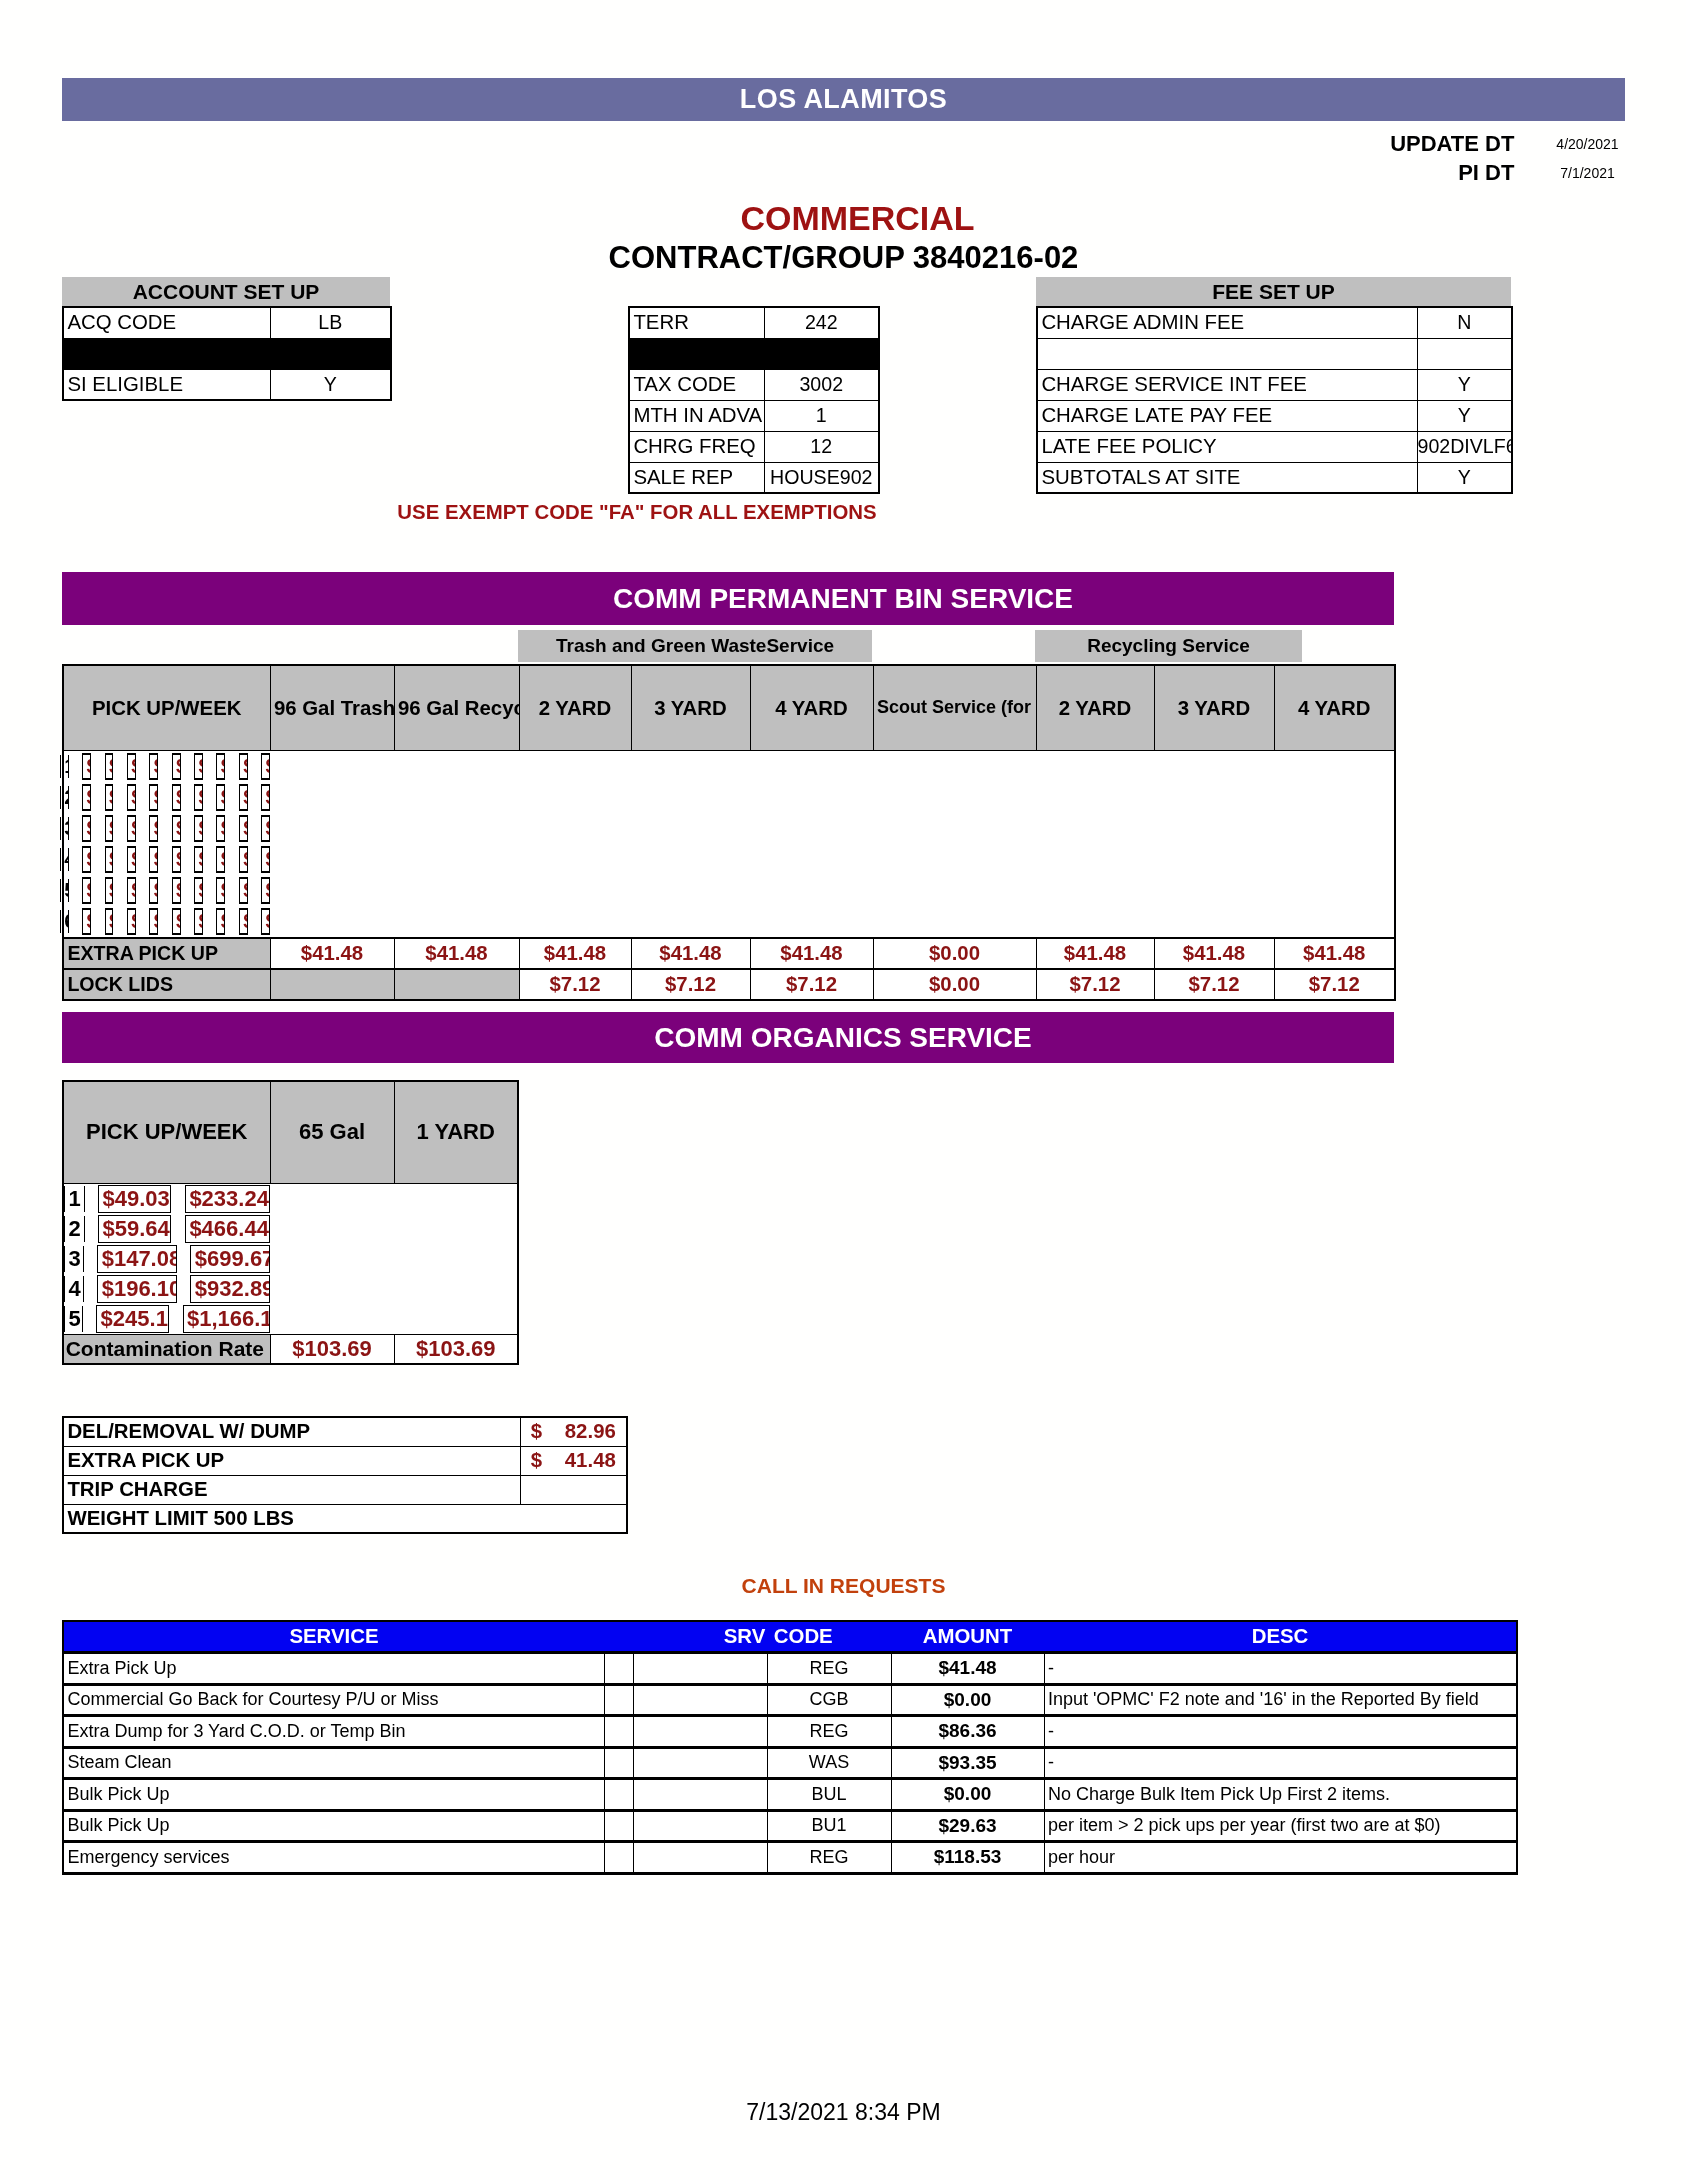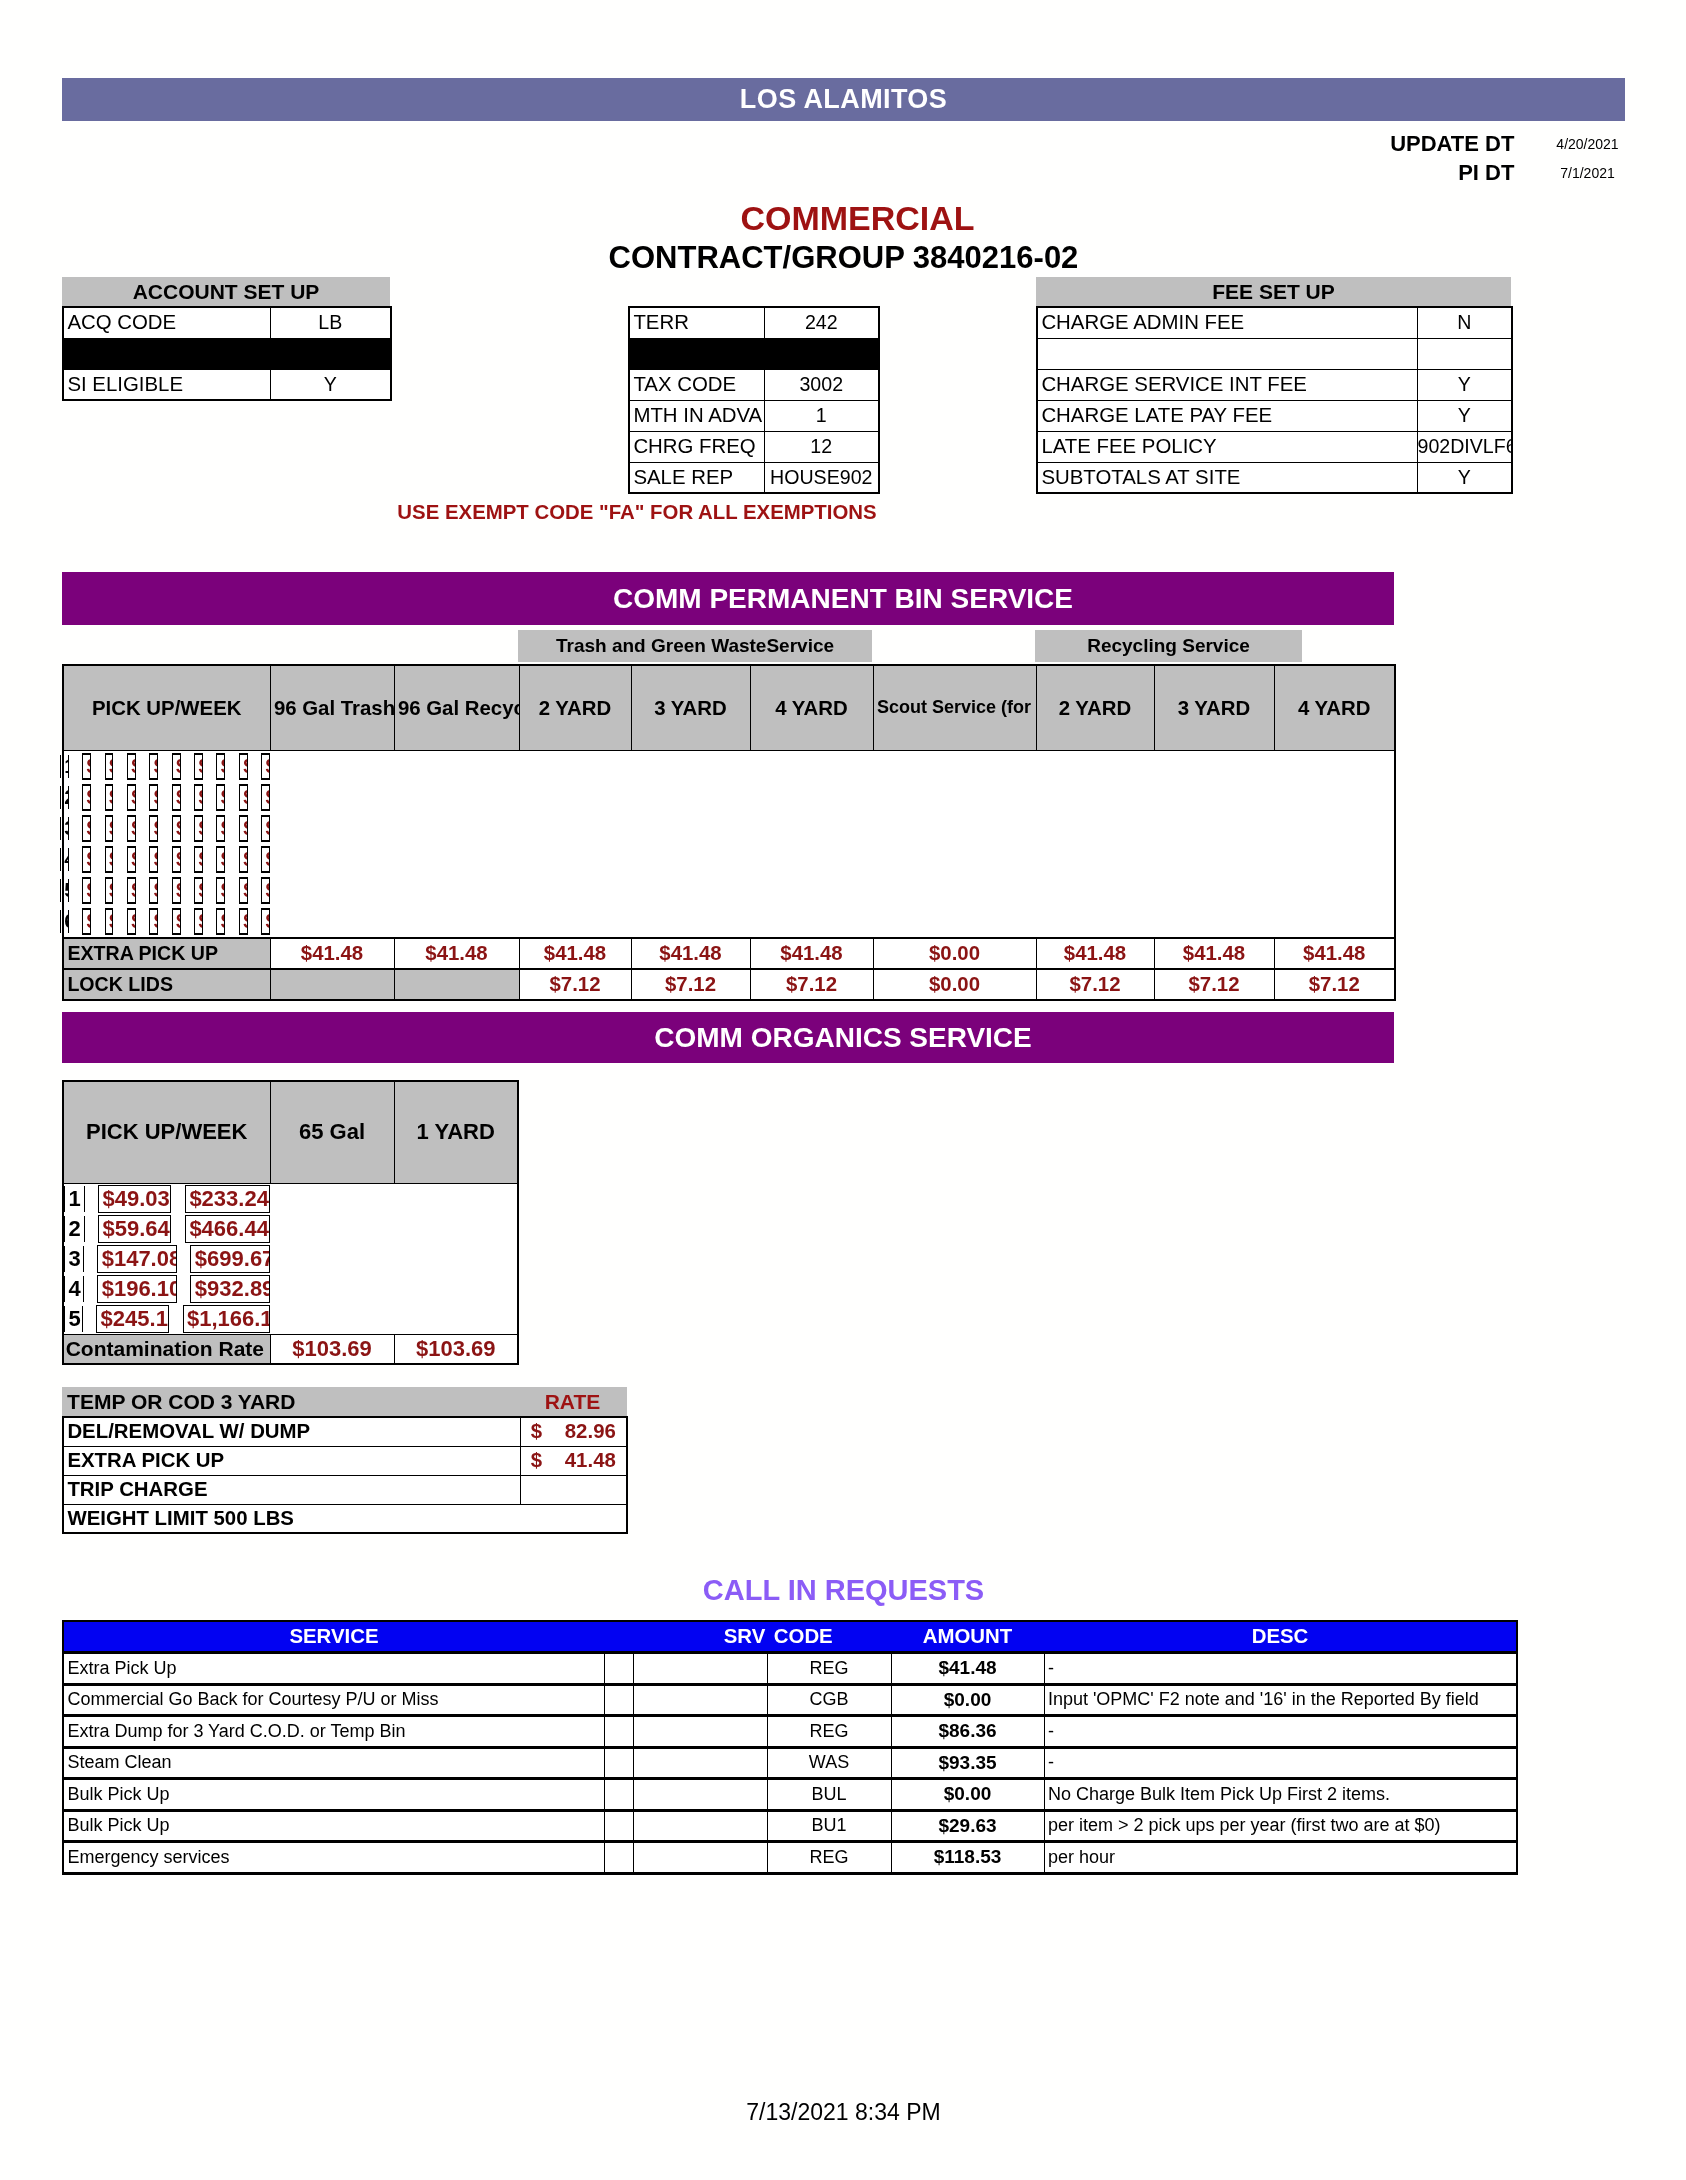--- a/index.html
+++ b/index.html
@@ -18,21 +18,21 @@
   .dval { font-size:14px; min-width:119px; text-align:center; }
 
   
   .h-commercial { position:absolute; left:0; right:0; top:199px; text-align:center;
     font-size:34px; font-weight:bold; color:#9E1212;padding-left:28px; }
   .h-contract { position:absolute; left:0; right:0; top:240px; text-align:center;
     font-size:31px; font-weight:bold; color:#000; }
   .exempt { position:absolute; left:62px; top:501px; width:1150px; text-align:center;
     color:#9E1212; font-weight:bold; font-size:20.4px; }
   .call-title { position:absolute; left:0; right:0; top:1574px; text-align:center;
-    font-size:29px; font-weight:bold; color:#8b5cf6; }
+    font-size:21px; font-weight:bold; color:#c2410c; }
   .footer { position:absolute; left:0; right:0; top:2099px; text-align:center; font-size:23px; }
 
   
   .head-bar { position:absolute; background:#BFBFBF; font-weight:bold; text-align:center;
     font-size:21px; height:29px; line-height:29px; overflow:hidden; white-space:nowrap; }
 
   
   .banner-purple { position:absolute; left:62px; width:1332px; height:53px; background:#7B017B;
     color:#fff; font-weight:bold; font-size:28px; line-height:53px; text-align:center;
     padding-left:230px; }
@@ -405,24 +405,20 @@
       </tbody>
     <tbody>
       <tr>
         <td class="orglabel">Contamination Rate</td>
         <td class="money">$103.69</td>
         <td class="money">$103.69</td>
       </tr>
     </tbody>
   </table>
 
-  <div class="head-bar" style="left:62px; top:1387px; width:565px; text-align:left;">
-    <span class="tc-lab">TEMP OR COD 3 YARD</span>
-    <span class="tc-rate-head">RATE</span>
-  </div>
   <table class="sheet temp" style="left:62px; top:1416px; width:565px;">
     <colgroup>
         <col style="width:457px">
         <col style="width:107px">
       </colgroup>
     <tbody>
         <tr>
       <td>DEL/REMOVAL W/ DUMP</td>
       <td class="rate">
             <span class="rwrap">

